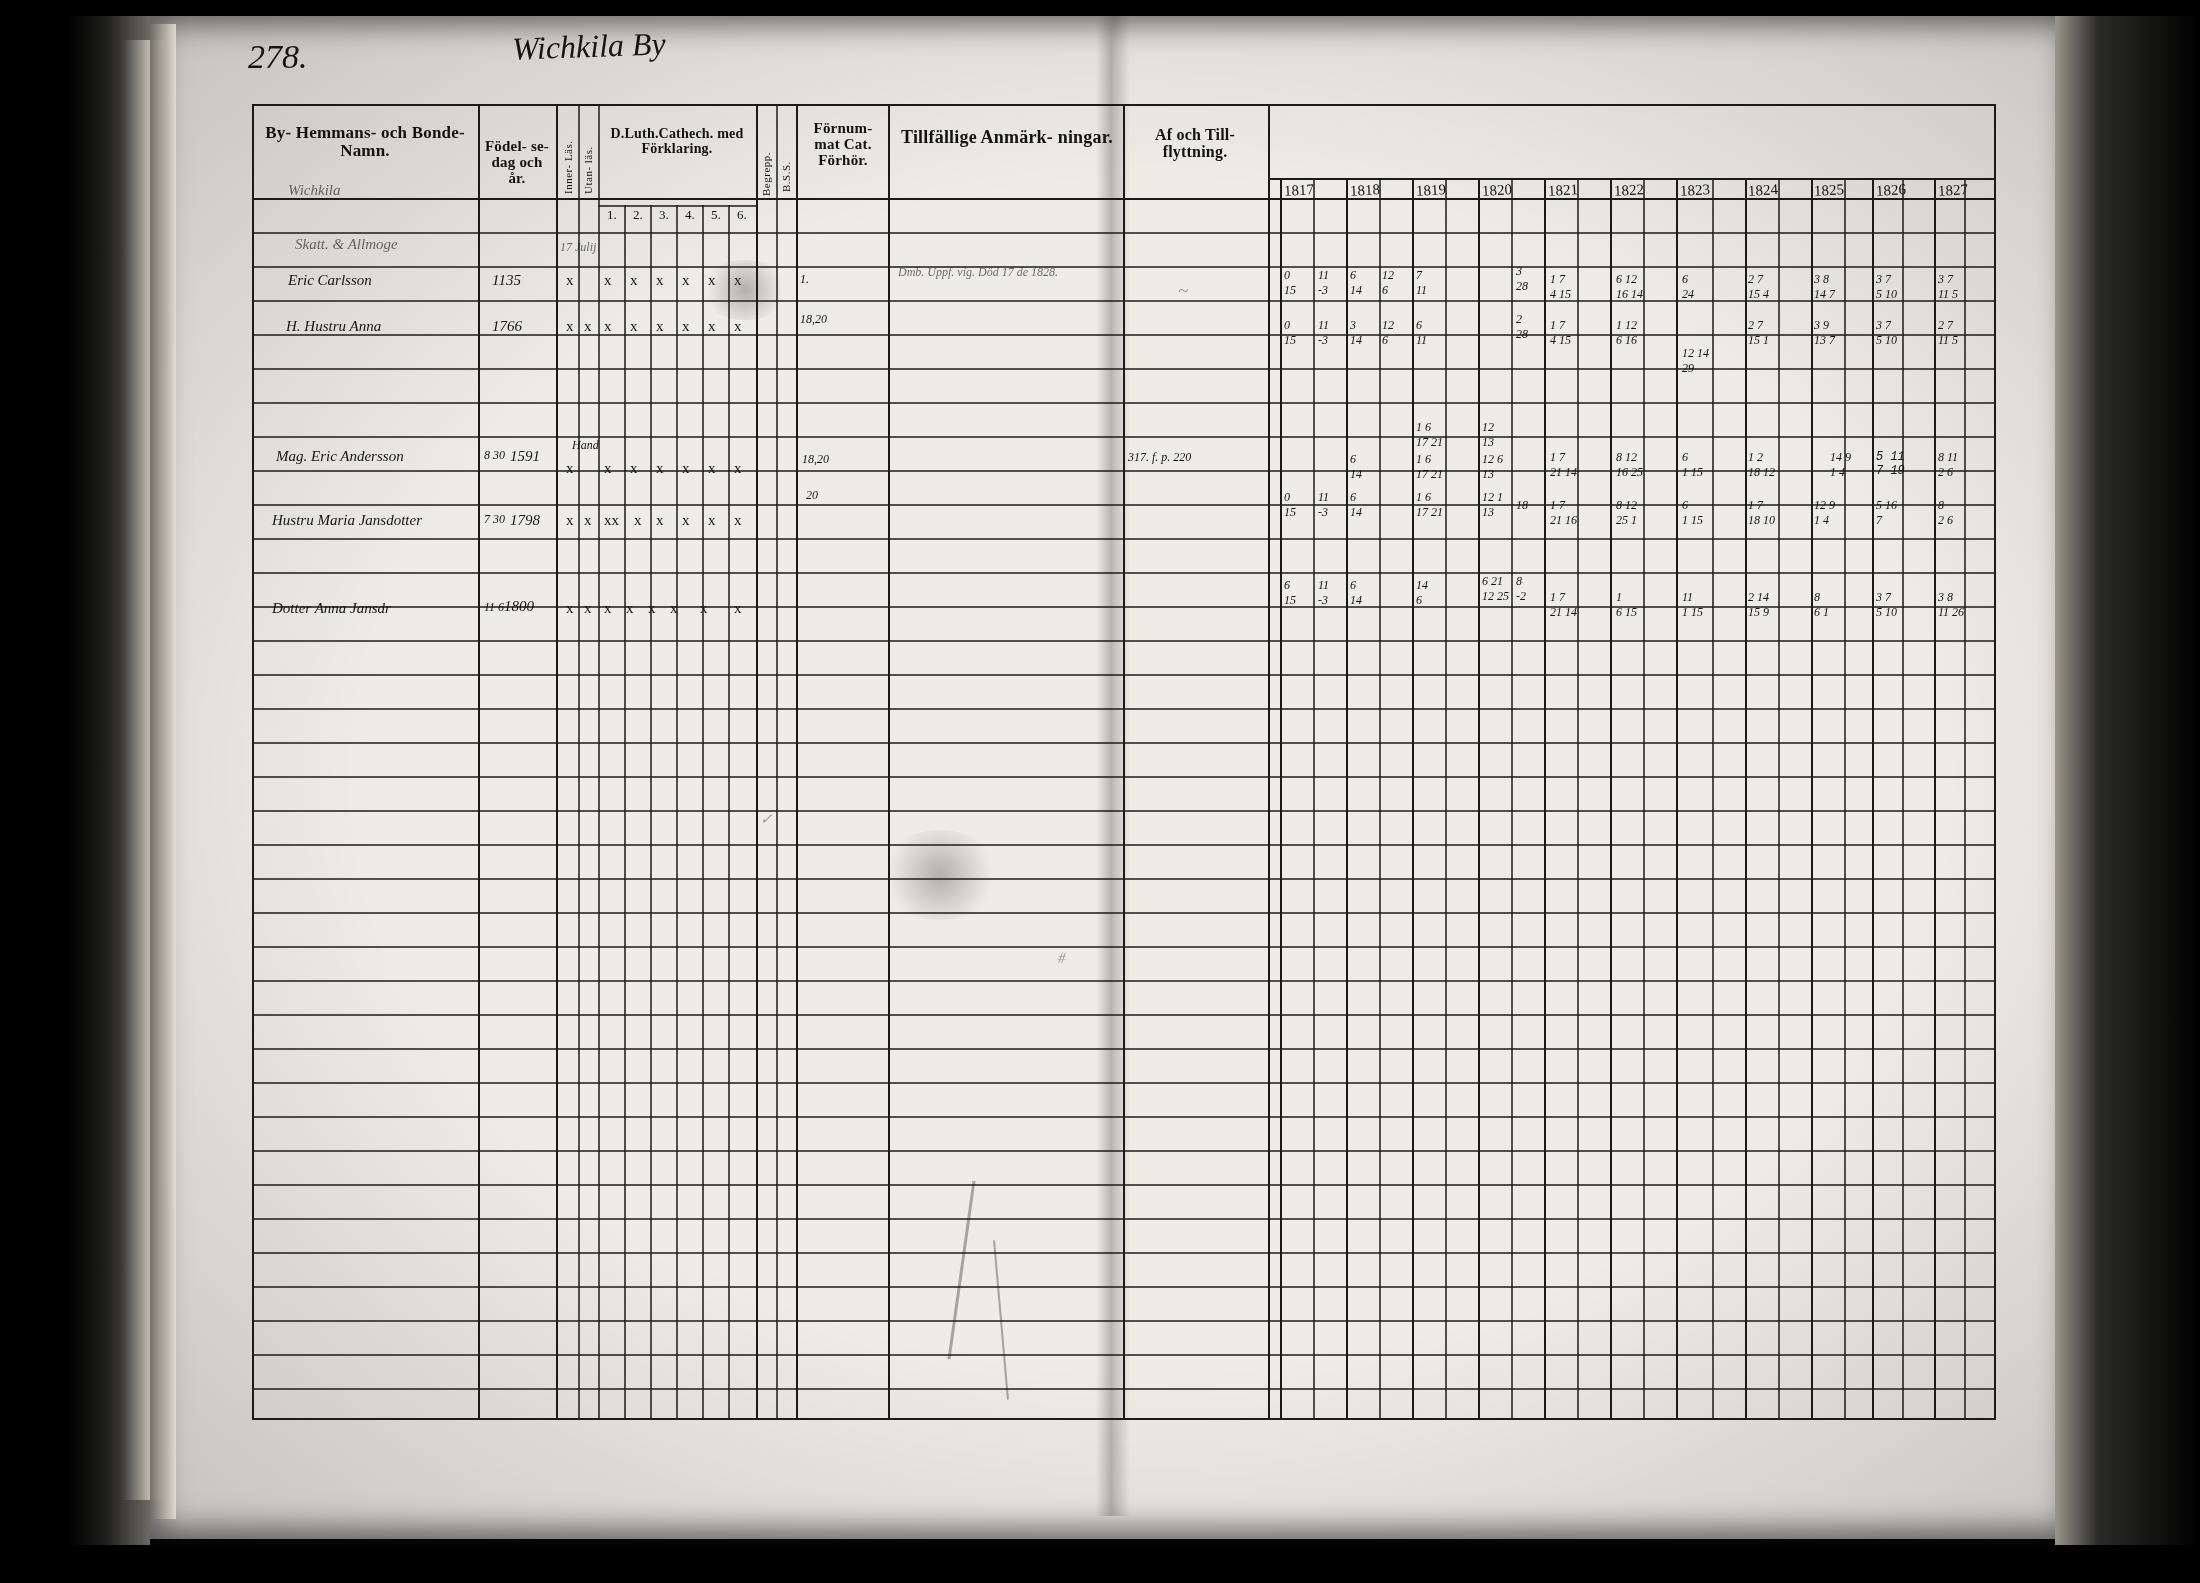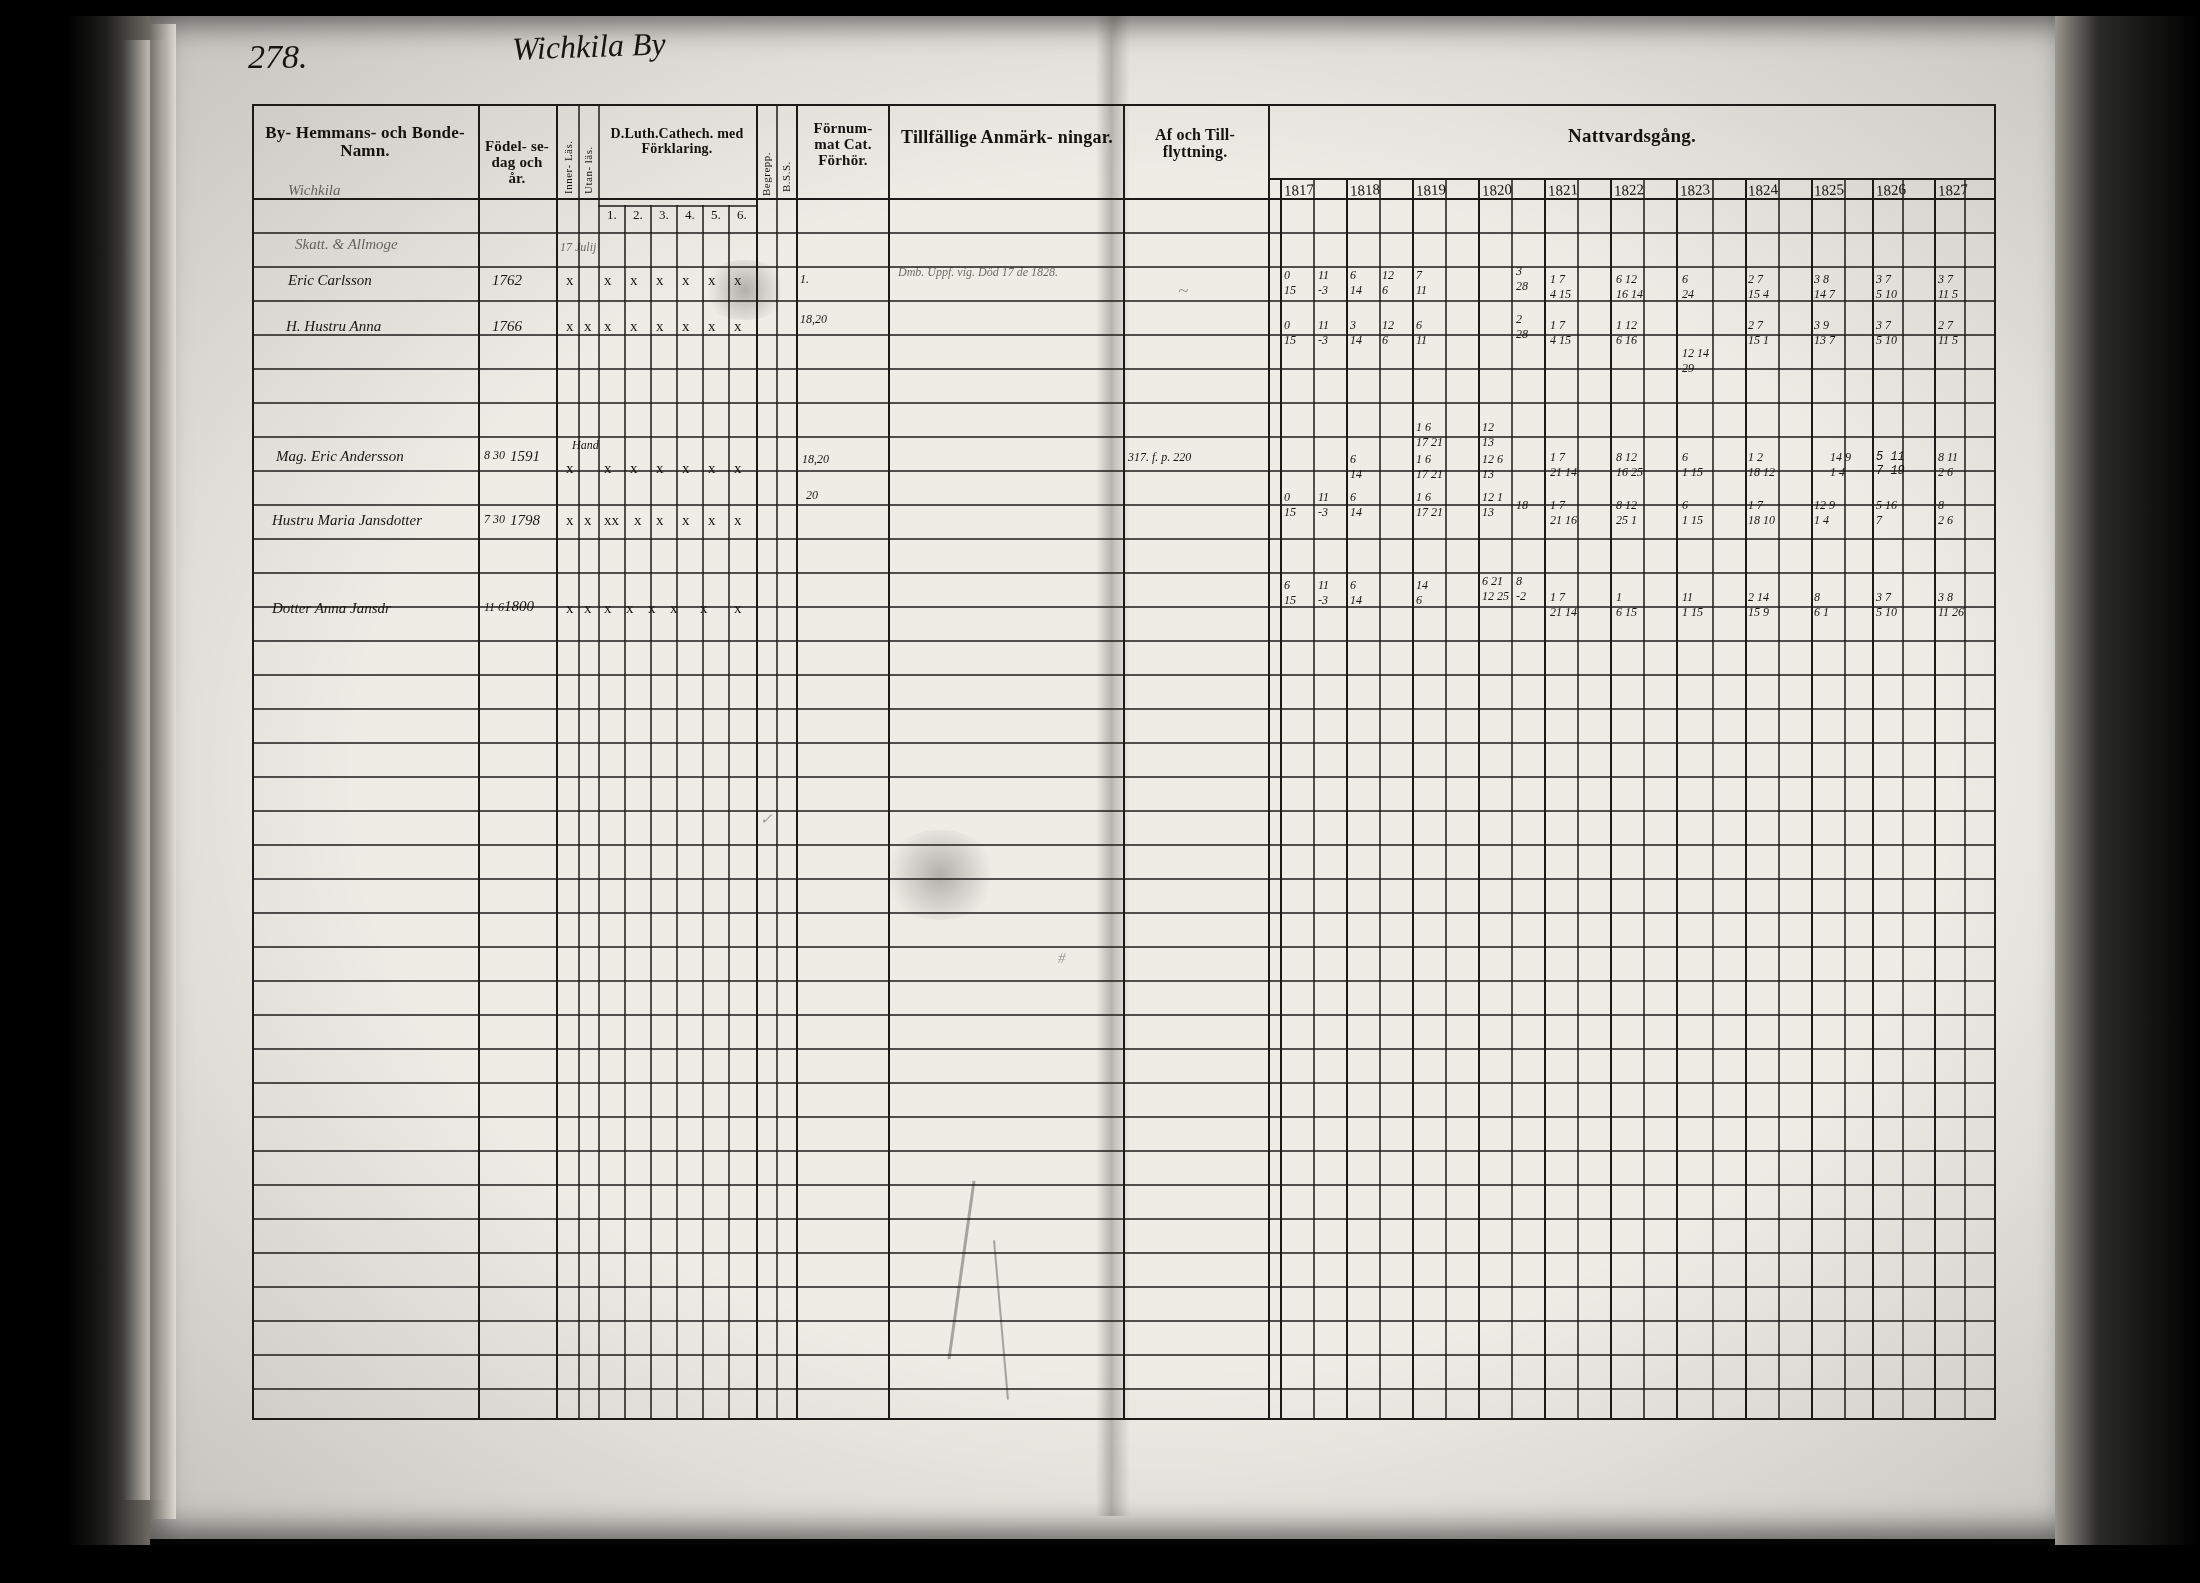--- a/index.html
+++ b/index.html
@@ -145,23 +145,20 @@
   <div class="vhdr" style="left:760px;top:118px;height:78px;">Begrepp.</div>
   <div class="vhdr" style="left:780px;top:122px;height:70px;">B.S.S.</div>
   <div class="hdr hdr-b" style="left:800px;top:120px;width:86px;font-size:15px;">
     <span>Förnum- mat Cat. Förhör.</span>
   </div>
   <div class="hdr hdr-b" style="left:896px;top:128px;width:222px;font-size:18px;">
     <span>Tillfällige Anmärk- ningar.</span>
   </div>
   <div class="hdr hdr-b" style="left:1128px;top:126px;width:134px;font-size:16px;">
     <span>Af och Till- flyttning.</span>
-  </div>
-  <div class="hdr hdr-b" style="left:1272px;top:126px;width:720px;font-size:19px;">
-    <span>Nattvardsgång.</span>
   </div>
 
   <div class="hdr" style="left:600px;top:208px;width:24px;font-size:13px;">1.</div>
   <div class="hdr" style="left:626px;top:208px;width:24px;font-size:13px;">2.</div>
   <div class="hdr" style="left:652px;top:208px;width:24px;font-size:13px;">3.</div>
   <div class="hdr" style="left:678px;top:208px;width:24px;font-size:13px;">4.</div>
   <div class="hdr" style="left:704px;top:208px;width:24px;font-size:13px;">5.</div>
   <div class="hdr" style="left:730px;top:208px;width:24px;font-size:13px;">6.</div>
 
   <div class="hline" style="left:1268px;top:178px;width:726px;"></div>
@@ -236,21 +233,21 @@
   <div class="hline thin" style="left:252px;top:1286px;width:1742px;"></div>
   <div class="hline thin" style="left:252px;top:1320px;width:1742px;"></div>
   <div class="hline thin" style="left:252px;top:1354px;width:1742px;"></div>
   <div class="hline thin" style="left:252px;top:1388px;width:1742px;"></div>
 
   <div class="hw sm blur" style="left:288px;top:182px;">Wichkila</div>
   <div class="hw sm blur" style="left:295px;top:236px;">Skatt. &amp; Allmoge</div>
   <div class="hw xs blur" style="left:560px;top:240px;">17 Julij</div>
 
   <div class="hw sm" style="left:288px;top:272px;">Eric Carlsson</div>
-  <div class="hw sm" style="left:492px;top:272px;">1762</div>
+  <div class="hw sm" style="left:492px;top:272px;">1135</div>
   <div class="xmark" style="left:566px;top:272px;">x</div>
   <div class="xmark" style="left:604px;top:272px;">x</div>
   <div class="xmark" style="left:630px;top:272px;">x</div>
   <div class="xmark" style="left:656px;top:272px;">x</div>
   <div class="xmark" style="left:682px;top:272px;">x</div>
   <div class="xmark" style="left:708px;top:272px;">x</div>
   <div class="xmark" style="left:734px;top:272px;">x</div>
   <div class="hw xs" style="left:800px;top:272px;">1.</div>
   <div class="hw xs blur" style="left:898px;top:266px;width:216px;white-space:normal;line-height:1.1;">Dmb. Uppf. vig. Död 17 de 1828.</div>
 

